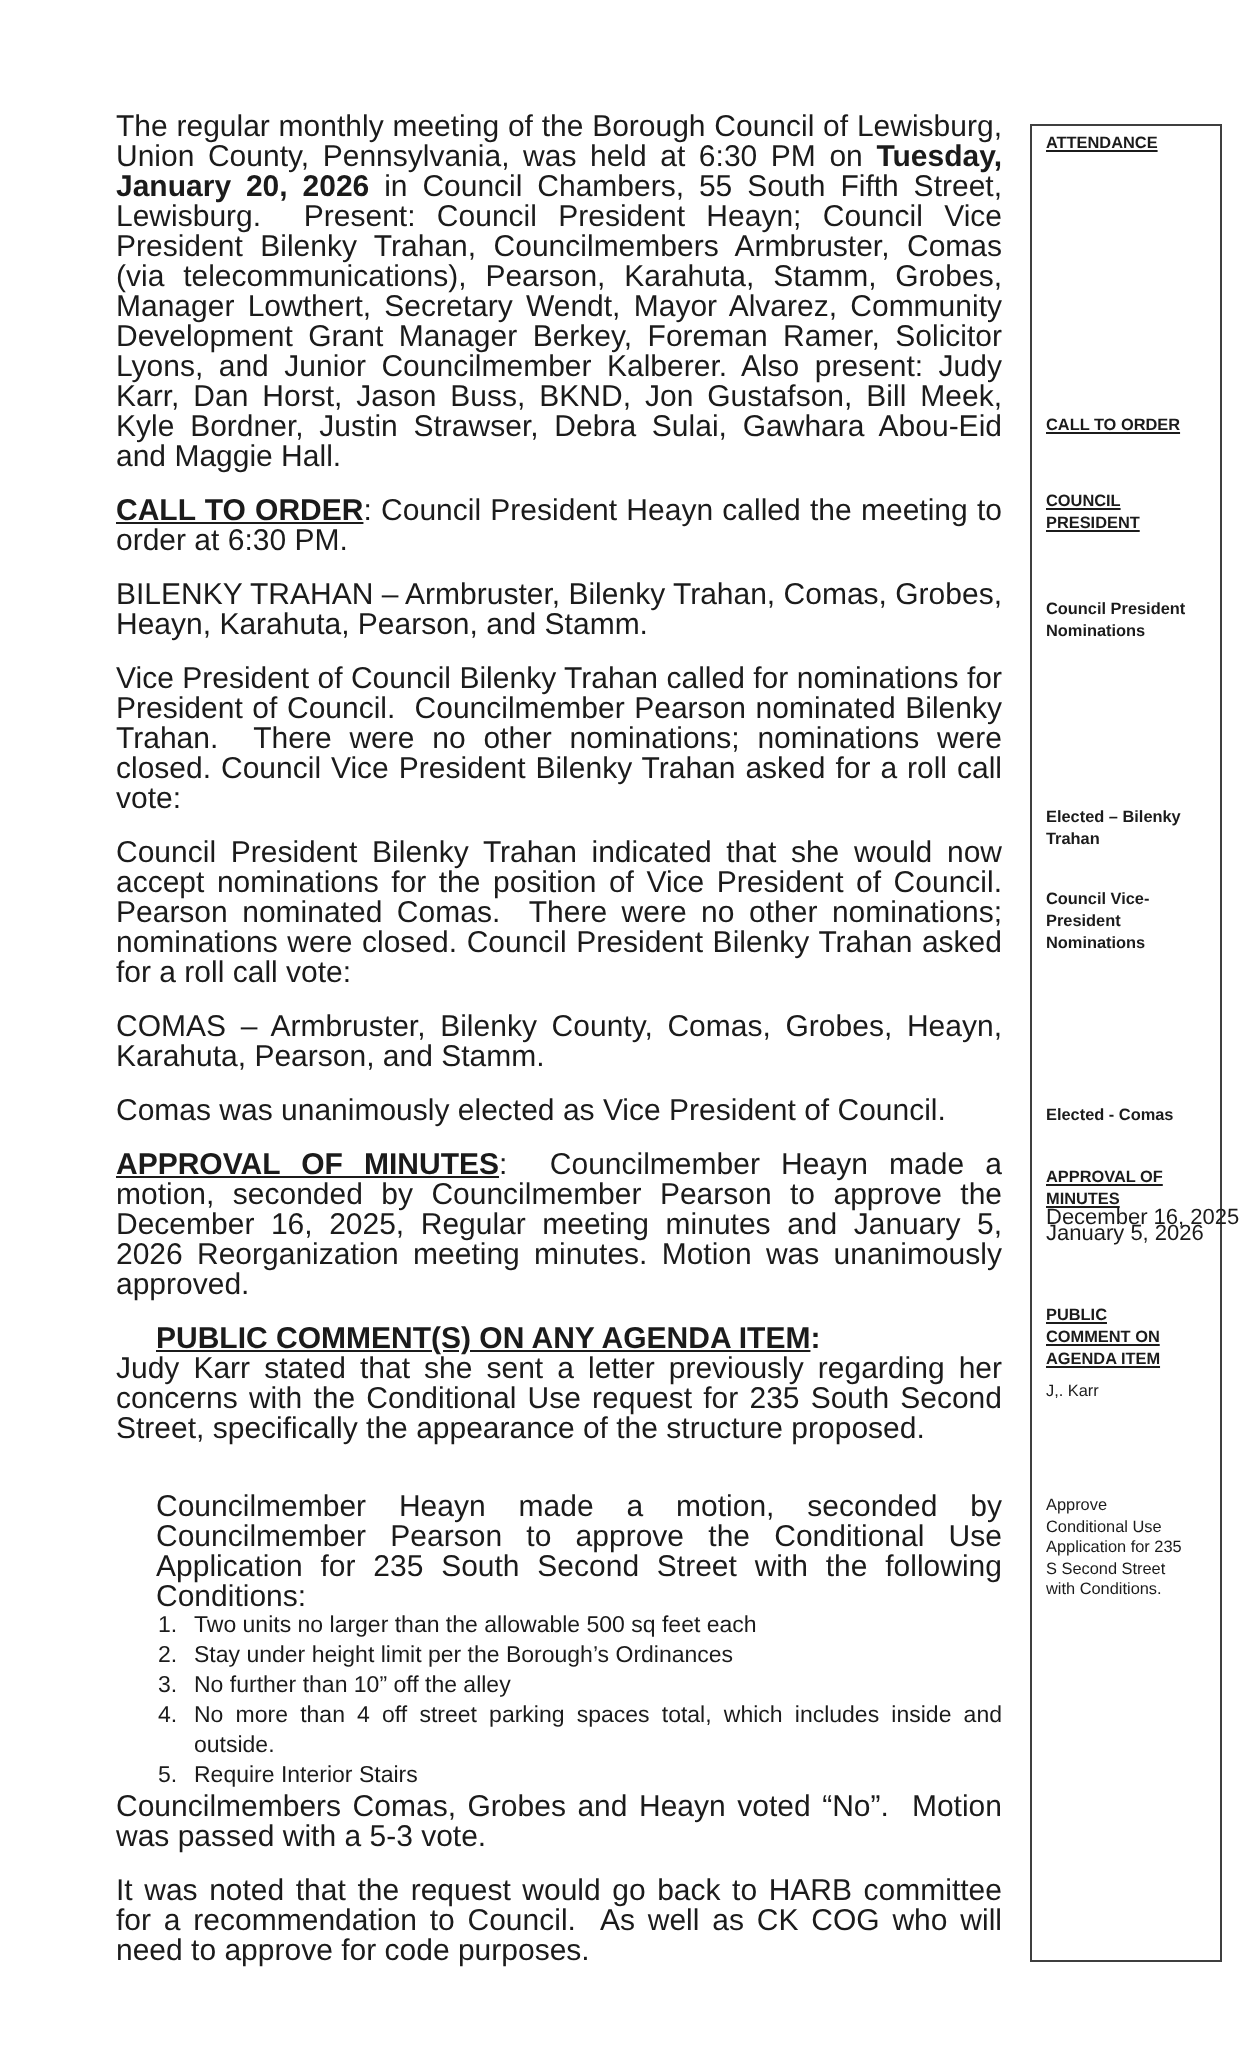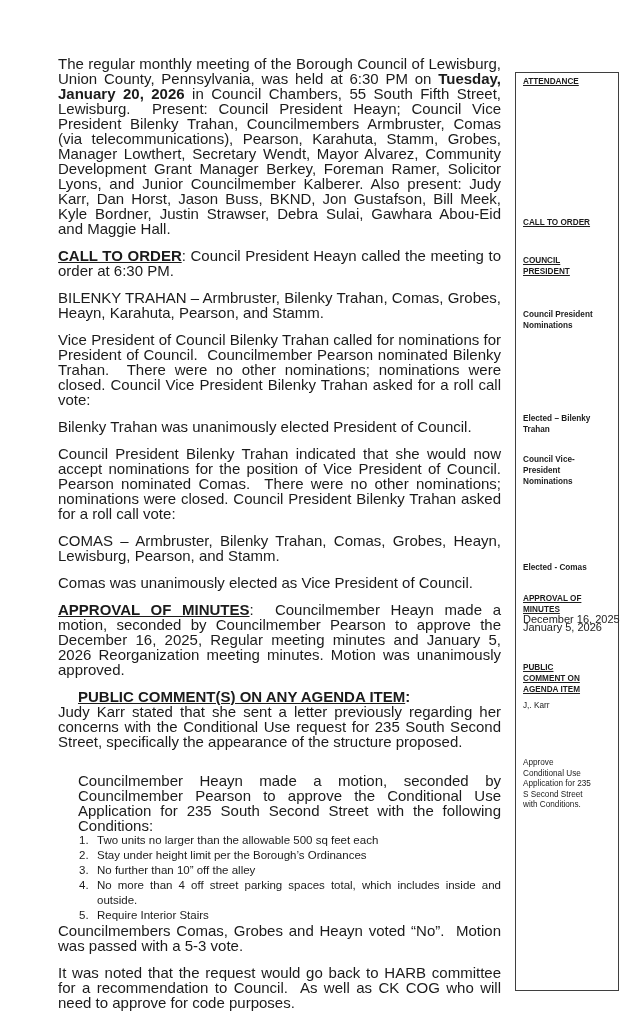--- a/index.html
+++ b/index.html
@@ -34,22 +34,22 @@
     padding-left: 39px;
     font-size: 11.5px;
     line-height: 15px;
     text-align: justify;
     white-space: pre-wrap;
   }
   .li-num { position: absolute; left: 21px; top: 0; white-space: pre; }
   .notes-box {
     position: absolute;
     left: 515px;
-    top: 72px;
-    width: 104px;
+    top: 62px;
+    width: 96px;
     height: 919px;
     border: 1.5px solid #3f3f3f;
     box-sizing: border-box;
   }
   .note {
     position: absolute;
     left: 7px;
     width: 84px;
     font-size: 8.2px;
     line-height: 10.8px;
@@ -70,25 +70,24 @@
 
     <p class="para"><span>The regular monthly meeting of the Borough Council of Lewisburg, Union County, Pennsylvania, was held at 6:30 PM on </span><span class="b">Tuesday, January 20, 2026</span><span> in Council Chambers, 55 South Fifth Street, Lewisburg.  Present: Council President Heayn; Council Vice President Bilenky Trahan, Councilmembers Armbruster, Comas (via telecommunications), Pearson, Karahuta, Stamm, Grobes, Manager Lowthert, Secretary Wendt, Mayor Alvarez, Community Development Grant Manager Berkey, Foreman Ramer, Solicitor Lyons, and Junior Councilmember Kalberer. Also present: Judy Karr, Dan Horst, Jason Buss, BKND, Jon Gustafson, Bill Meek, Kyle Bordner, Justin Strawser, Debra Sulai, Gawhara Abou-Eid and Maggie Hall.</span></p>
 
     <p class="para"><span class="hd">CALL TO ORDER</span><span>: Council President Heayn called the meeting to order at 6:30 PM.</span></p>
 
 
     <p class="para">BILENKY TRAHAN – Armbruster, Bilenky Trahan, Comas, Grobes, Heayn, Karahuta, Pearson, and Stamm.</p>
 
     <p class="para">Vice President of Council Bilenky Trahan called for nominations for President of Council.  Councilmember Pearson nominated Bilenky Trahan.  There were no other nominations; nominations were closed. Council Vice President Bilenky Trahan asked for a roll call vote:</p>
 
-    <p class="para">Bilenky Trahan was unanimously elected President of Council.</p>
 
     <p class="para">Council President Bilenky Trahan indicated that she would now accept nominations for the position of Vice President of Council.  Pearson nominated Comas.  There were no other nominations; nominations were closed. Council President Bilenky Trahan asked for a roll call vote:</p>
 
-    <p class="para">COMAS – Armbruster, Bilenky Trahan, Comas, Grobes, Heayn, Lewisburg, Pearson, and Stamm.</p>
+    <p class="para">COMAS – Armbruster, Bilenky County, Comas, Grobes, Heayn, Karahuta, Pearson, and Stamm.</p>
 
     <p class="para">Comas was unanimously elected as Vice President of Council.</p>
 
     <p class="para"><span class="hd">APPROVAL OF MINUTES</span><span>:  Councilmember Heayn made a motion, seconded by Councilmember Pearson to approve the December 16, 2025, Regular meeting minutes and January 5, 2026 Reorganization meeting minutes. Motion was unanimously approved.</span></p>
 
     <div class="para no-space"><span class="hd">PUBLIC COMMENT(S) ON ANY AGENDA ITEM</span><span class="b">:</span></div>
     <p class="para">Judy Karr stated that she sent a letter previously regarding her concerns with the Conditional Use request for 235 South Second Street, specifically the appearance of the structure proposed.</p>
 
     <p class="para big-gap no-space">Councilmember Heayn made a motion, seconded by Councilmember Pearson to approve the Conditional Use Application for 235 South Second Street with the following Conditions:</p>
     <div class="li-row"><span class="li-num">1.</span><span>Two units no larger than the allowable 500 sq feet each</span></div>

